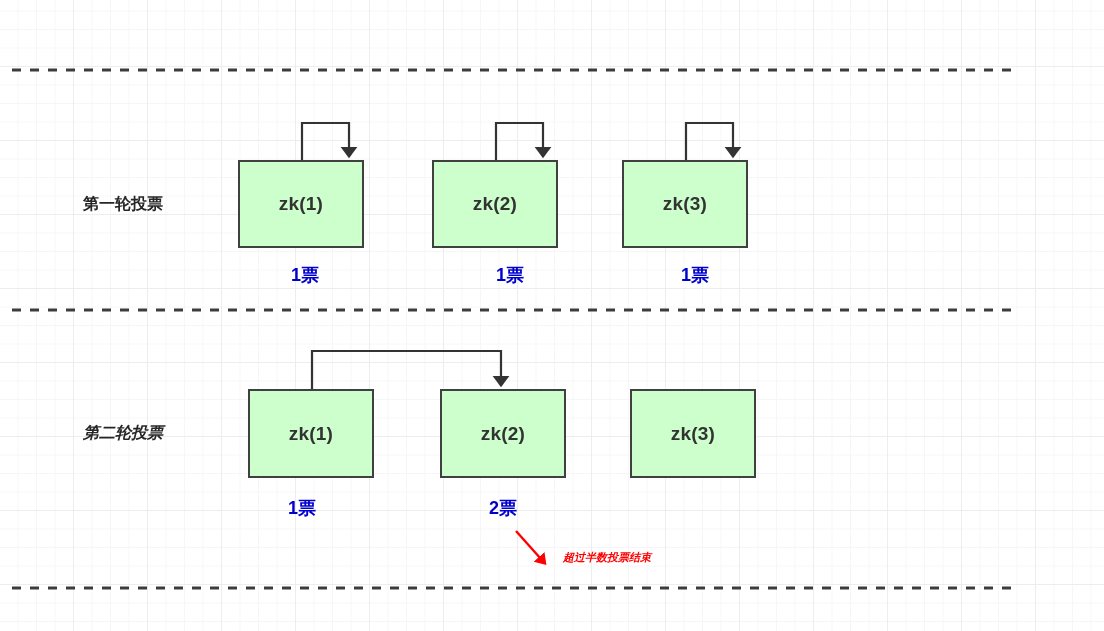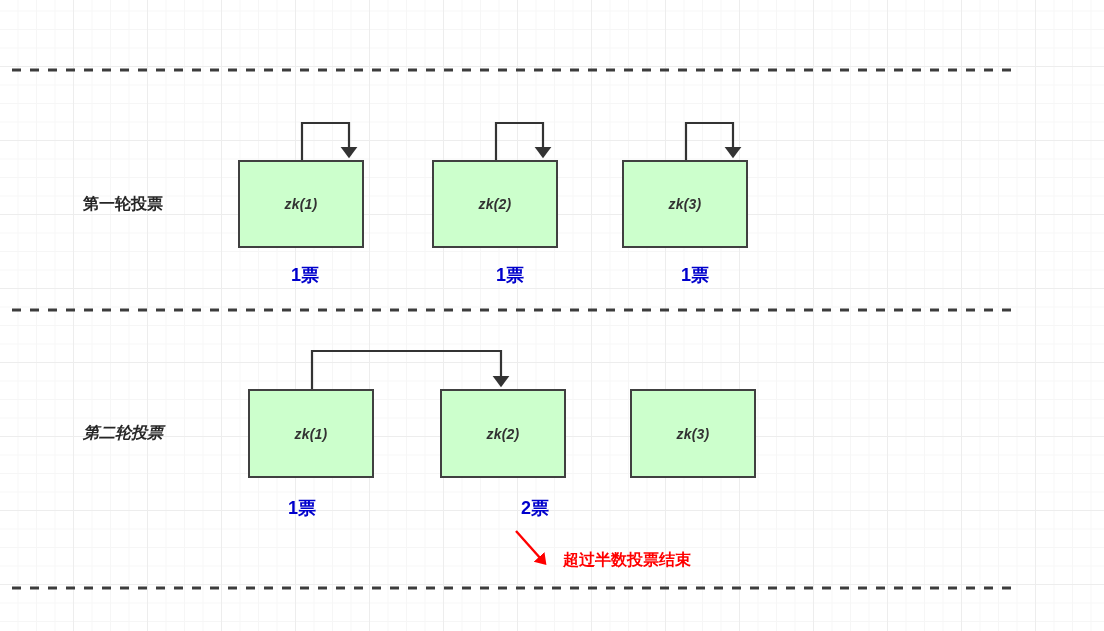--- a/index.html
+++ b/index.html
@@ -39,49 +39,49 @@
   .node-box {
     position: absolute;
     box-sizing: border-box;
     background: #ccffcc;
     border: 2px solid #404040;
     display: flex;
     align-items: center;
     justify-content: center;
   }
   .node-label {
-    font-size: 14px;
+    font-size: 19px;
     font-weight: bold;
     color: #333333;
     letter-spacing: 0.2px;
-    font-style: italic;
   }
 
   .round-label {
     position: absolute;
     font-size: 16px;
     font-weight: bold;
     color: #262626;
     white-space: nowrap;
   }
 
   .vote-label {
     position: absolute;
     font-size: 18px;
     font-weight: bold;
     color: #0000cc;
     white-space: nowrap;
   }
 
   .note-text {
     position: absolute;
-    font-size: 16px;
+    font-size: 11px;
     font-weight: bold;
     color: #ff0000;
     white-space: nowrap;
+    font-style: italic;
   }
 </style>
 </head>
 <body>
 
 <div id="canvas">
 
   <svg class="svg-layer" viewBox="0 0 1104 631">
 
     <line x1="12" y1="70" x2="1012" y2="70" stroke="#3c3c3c" stroke-width="3" stroke-dasharray="9 9" stroke-linecap="butt"></line>
@@ -138,17 +138,17 @@
     <span class="node-label">zk(1)</span>
   </div>
   <div class="node-box" style="left:440px; top:389px; width:126px; height:89px;">
     <span class="node-label">zk(2)</span>
   </div>
   <div class="node-box" style="left:630px; top:389px; width:126px; height:89px;">
     <span class="node-label">zk(3)</span>
   </div>
 
   <div class="vote-label" style="left:288px; top:496px;">1票</div>
-  <div class="vote-label" style="left:489px; top:496px;margin-left:32px;">2票</div>
+  <div class="vote-label" style="left:489px; top:496px;">2票</div>
 
   <div class="note-text" style="left:563px; top:550px;">超过半数投票结束</div>
 
 </div>
 
 </body></html>

